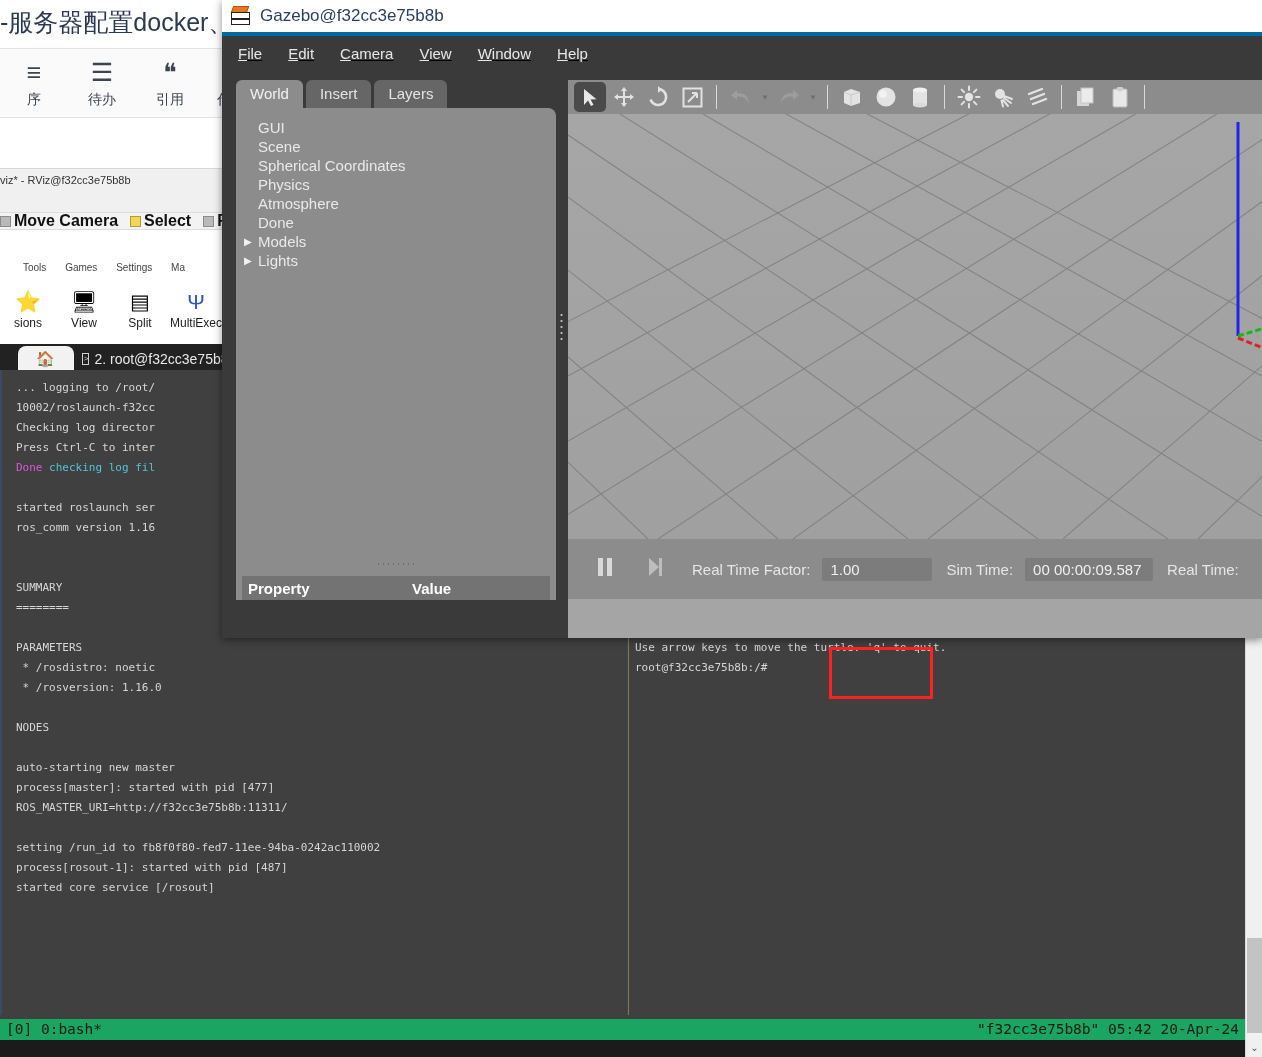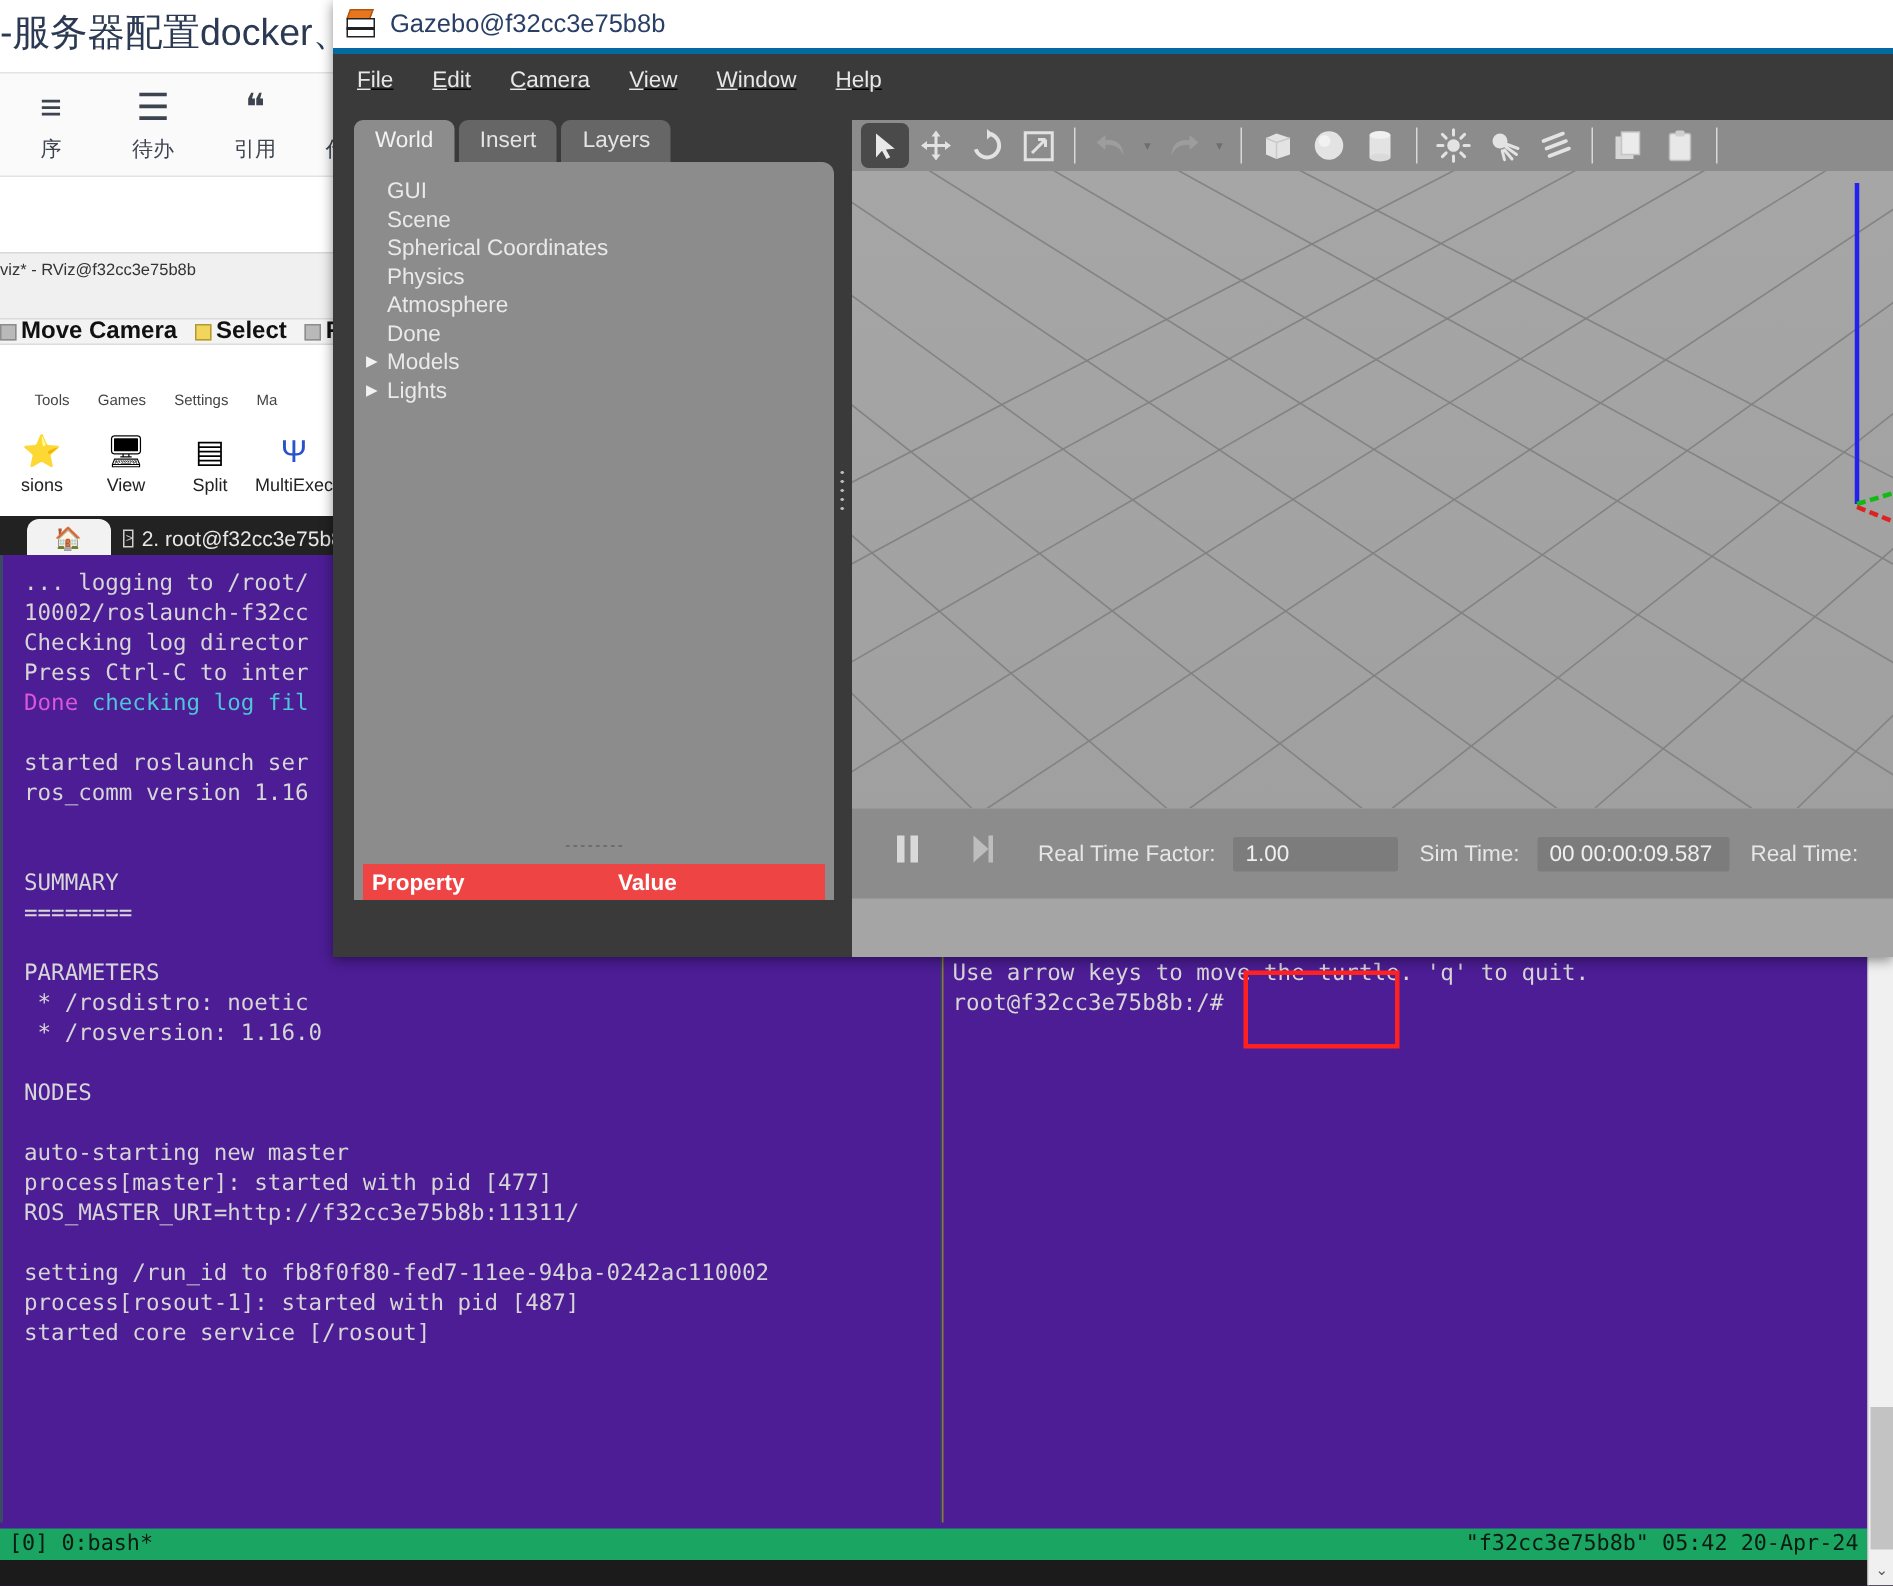--- a/index.html
+++ b/index.html
@@ -84,23 +84,23 @@
   }
   .moba-tab {
     height: 26px; color: #e8e8e8; font-size: 14px; display: flex; align-items: center;
     gap: 5px; padding-left: 8px; white-space: nowrap; overflow: hidden;
   }
   .tab-sq { width: 14px; height: 12px; border: 1px solid #cfcfcf; font-size: 8px; color: #cfcfcf; line-height: 10px; text-align: left; padding-left:1px;}
 
   
   .term {
     position: absolute; left: 0; top: 370px; width: 1245px; height: 660px;
-    background: #4c1d95;
+    background: #404040;
     font-family: "DejaVu Sans Mono", "Liberation Mono", monospace;
-    font-size: 15px; line-height: 20px; color: #d6d6d6;
+    font-size: 11px; line-height: 20px; color: #d6d6d6;
     white-space: pre;
   }
   .term-left {
     position: absolute; left: 0; top: 0; width: 628px; height: 645px;
     padding: 8px 0 0 14px; overflow: hidden;
     border-left: 2px solid #3b4b63;
   }
   .term-divider {
     position: absolute; left: 627px; top: 0; width: 2px; height: 645px;
     background: linear-gradient(to right, #39455c 0%, #39455c 50%, #8a7a3e 50%, #8a7a3e 100%);
@@ -201,21 +201,21 @@
     width: 14px; font-size: 10px; color: #f2f2f2; margin-left: -16px;
   }
   .gz-grip {
     position: absolute; left: 50%; transform: translateX(-50%);
     bottom: 34px; width: 40px; height: 4px;
     background-image: radial-gradient(circle, #6e6e6e 1px, transparent 1px);
     background-size: 5px 4px;
   }
   .gz-prop-header {
     position: absolute; left: 6px; right: 6px; bottom: 0; height: 24px;
-    background: #ef4444; color: #fff; font-size: 15px; font-weight: bold;
+    background: #737373; color: #fff; font-size: 15px; font-weight: bold;
     display: flex; align-items: center;
   }
   .gz-prop-header .c1 { width: 170px; padding-left: 6px; }
 
   
   .gz-splitter {
     width: 12px; position: relative; margin-top: 10px; height: 526px;
   }
   .gz-splitter .dots {
     position: absolute; left: 3px; top: 232px; width: 5px; height: 30px;

